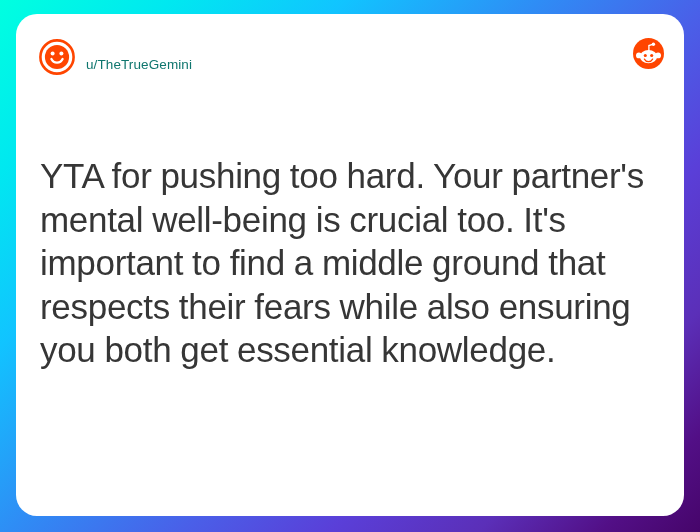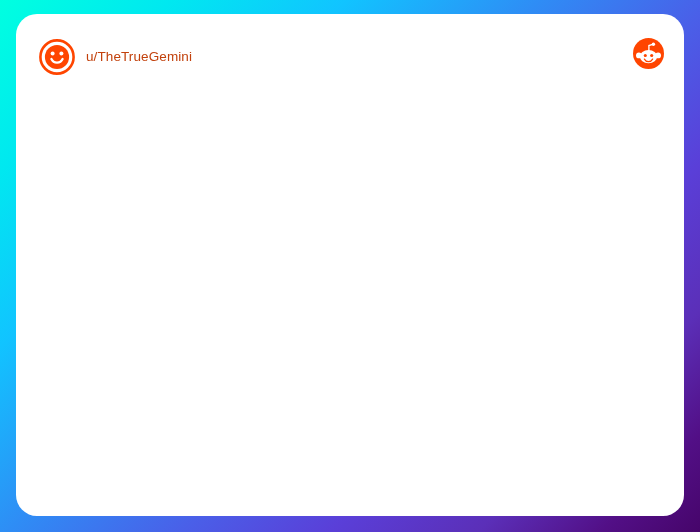--- a/index.html
+++ b/index.html
@@ -58,23 +58,23 @@
     position:absolute;
     left:22px;
     top:24px;
     width:38px;
     height:38px;
   }
 
   .username {
     position:absolute;
     left:70px;
-    top:32px;
+    top:40px;
     font-size:13.5px;
-    color:#c2410c;
+    color:#0f766e;
     letter-spacing:0.1px;
     line-height:22px;
     white-space:nowrap;
   }
 
   .reddit-badge {
     position:absolute;
     right:20px;
     top:24px;
     width:31px;
@@ -130,14 +130,15 @@
 
         <circle cx="12.3" cy="17.5" r="1.55" fill="#ff4500"></circle>
         <circle cx="18.7" cy="17.5" r="1.55" fill="#ff4500"></circle>
 
         <path d="M11.4 21.1 A 4.6 4.6 0 0 0 19.6 21.1" fill="none" stroke="#ff4500" stroke-width="1.25" stroke-linecap="round"></path>
       </svg>
     </span>
 
   </div>
 
+  <div class="post-body">YTA for pushing too hard. Your partner's mental well-being is crucial too. It's important to find a middle ground that respects their fears while also ensuring you both get essential knowledge.</div>
 
 </div>
 
 </body></html>

